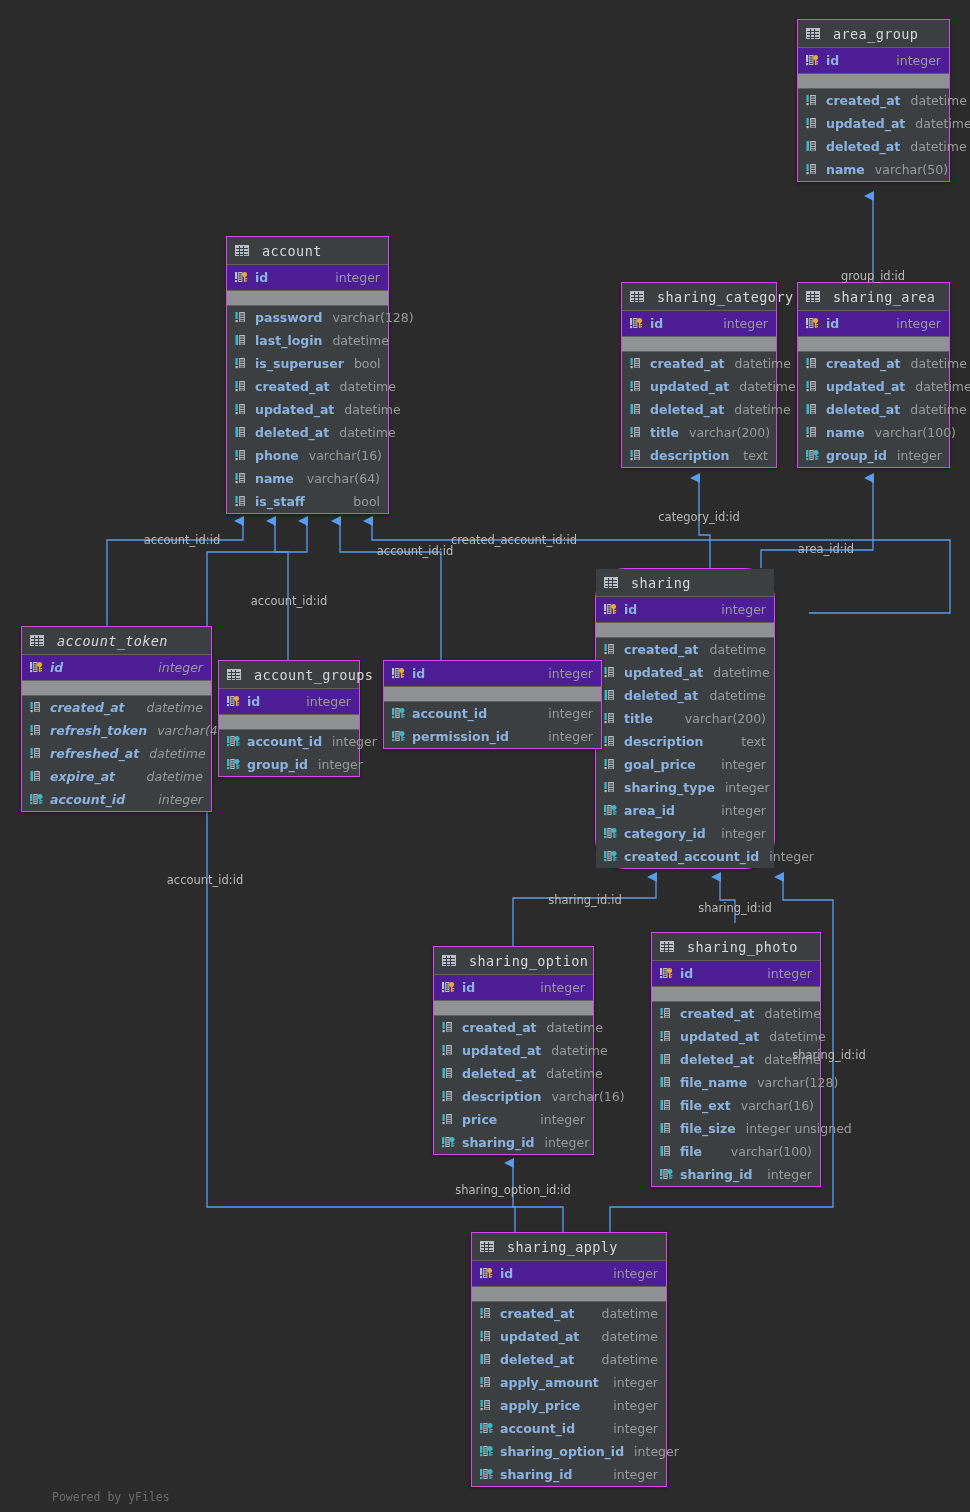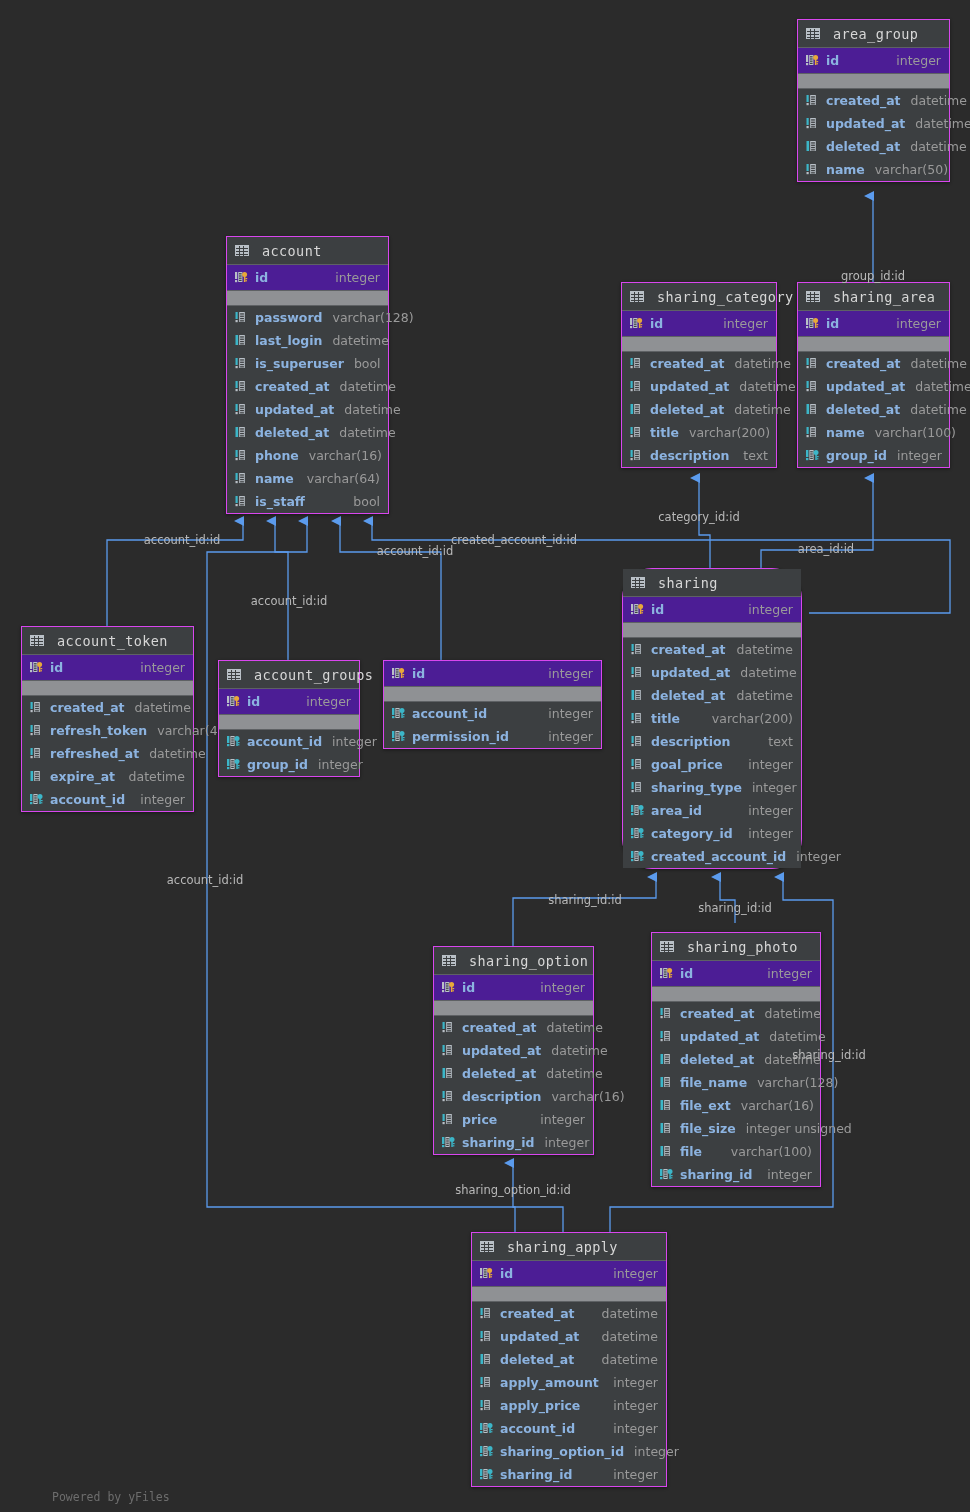--- a/index.html
+++ b/index.html
@@ -477,21 +477,21 @@
               <circle cx="10.0" cy="3.6" r="2.5" fill="#3cb6c8"></circle>
               <rect x="9.3" y="4.6" width="1.5" height="6.4" fill="#3cb6c8"></rect>
               <rect x="10.8" y="7" width="1.8" height="1.2" fill="#3cb6c8"></rect>
               <rect x="10.8" y="9.2" width="1.6" height="1.2" fill="#3cb6c8"></rect>
             </svg>
             <span class="fname">group_id</span>
             <span class="ftype">integer</span>
           </div>
         </div>
       </div>
-      <div class="table-node" style="left: 622px; top: 568px; width: 180px; border-radius: 30px;">
+      <div class="table-node" style="left: 595px; top: 568px; width: 180px; border-radius: 30px;">
         <div class="tn-title">
           <svg class="ico" viewBox="0 0 15 13">
             <rect x="0" y="1" width="14" height="11" fill="#b9c0c7"></rect>
             <rect x="1" y="4" width="12" height="1" fill="#3c3f41"></rect>
             <rect x="1" y="7" width="12" height="1" fill="#3c3f41"></rect>
             <rect x="1" y="10" width="12" height="1" fill="#3c3f41"></rect>
             <rect x="4" y="2" width="1" height="10" fill="#3c3f41"></rect>
             <rect x="8" y="2" width="1" height="10" fill="#3c3f41"></rect>
           </svg>
           <span class="tname">sharing</span>
@@ -651,21 +651,21 @@
               <circle cx="10.0" cy="3.6" r="2.5" fill="#3cb6c8"></circle>
               <rect x="9.3" y="4.6" width="1.5" height="6.4" fill="#3cb6c8"></rect>
               <rect x="10.8" y="7" width="1.8" height="1.2" fill="#3cb6c8"></rect>
               <rect x="10.8" y="9.2" width="1.6" height="1.2" fill="#3cb6c8"></rect>
             </svg>
             <span class="fname">created_account_id</span>
             <span class="ftype">integer</span>
           </div>
         </div>
       </div>
-      <div class="table-node" style="left: 21px; top: 626px; width: 173px;">
+      <div class="table-node" style="left: 21px; top: 626px; width: 191px; font-style: italic;">
         <div class="tn-title">
           <svg class="ico" viewBox="0 0 15 13">
             <rect x="0" y="1" width="14" height="11" fill="#b9c0c7"></rect>
             <rect x="1" y="4" width="12" height="1" fill="#3c3f41"></rect>
             <rect x="1" y="7" width="12" height="1" fill="#3c3f41"></rect>
             <rect x="1" y="10" width="12" height="1" fill="#3c3f41"></rect>
             <rect x="4" y="2" width="1" height="10" fill="#3c3f41"></rect>
             <rect x="8" y="2" width="1" height="10" fill="#3c3f41"></rect>
           </svg>
           <span class="tname">account_token</span>

